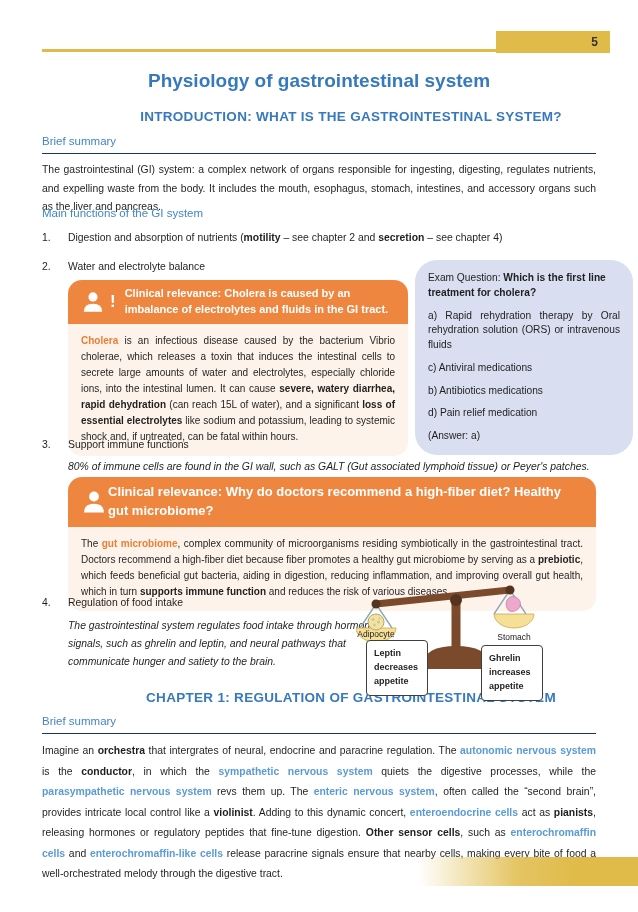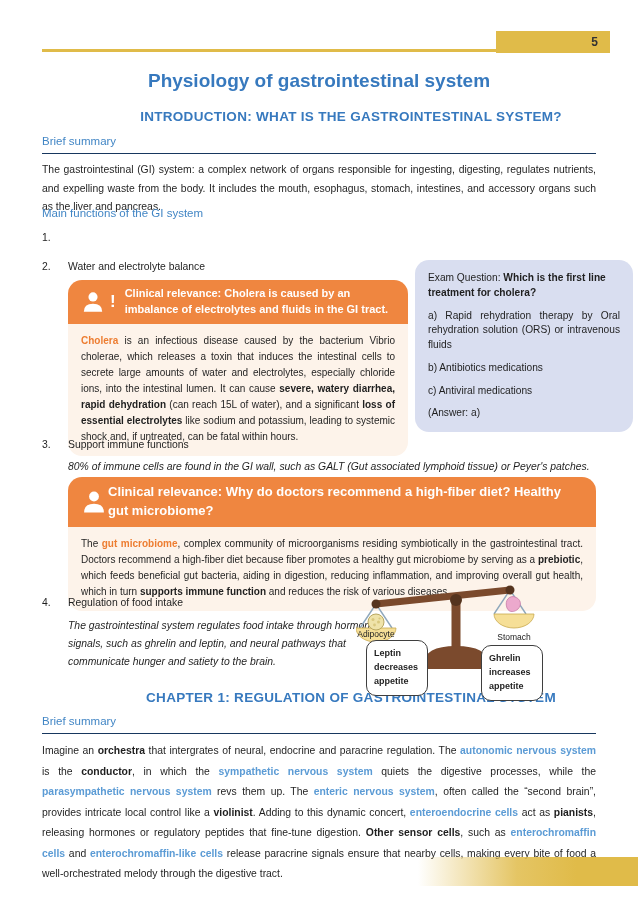--- a/index.html
+++ b/index.html
@@ -42,30 +42,30 @@
   .cr-header{display:flex;align-items:center;background:var(--orange,#EF8640);
     border-radius:14px 14px 0 0;padding:6px 12px;box-sizing:border-box;min-height:43px;}
   .cr-header-text{color:#fff;font-weight:bold;font-size:11px;line-height:1.45;}
   .box2 .cr-header-text{flex:1;text-align:left;font-size:13px;}
   .exclaim{color:#fff;font-weight:bold;font-size:17px;margin:0 9px 0 4px;}
   .person-icon{flex:none;}
   .cr-body{background:var(--orange_light_bg,#FDF3EA);border-radius:0 0 14px 14px;
     padding:9px 13px 11px;font-size:10px;line-height:1.6;text-align:justify;}
   
   .exam-box{position:absolute;left:415px;top:260px;width:218px;background:var(--exam_bg,#D9DEF0);
-    border-radius:14px;padding:11px 13px;box-sizing:border-box;font-size:10.2px;line-height:1.45;}
+    border-radius:22px;padding:11px 13px;box-sizing:border-box;font-size:10.2px;line-height:1.45;}
   .exam-box p{margin:0 0 8px;}
   .exam-opt{text-align:justify;}
   .exam-ans{margin-bottom:0 !important;}
   
   .figure{position:absolute;left:356px;top:584px;width:210px;height:115px;}
   .pan-label{position:absolute;font-size:8.5px;color:#222;text-align:center;width:56px;z-index:1;}
   .label-left{left:-8px;top:45px;}
   .label-right{left:130px;top:48px;}
-  .callout{position:absolute;background:#fff;border:1.5px solid #3F3F3F;border-radius:10px;
+  .callout{position:absolute;background:#fff;border:1.5px solid #3F3F3F;border-radius:4px;
     padding:6px 7px;width:46px;font-size:9px;font-weight:bold;line-height:1.55;z-index:2;}
   .callout-left{left:10px;top:56px;}
   .callout-right{left:125px;top:61px;}
   
   .bottom-bar{position:absolute;left:418px;top:857px;width:220px;height:29px;
     background:linear-gradient(to right, rgba(224,187,73,0) 0%, rgba(224,187,73,.85) 45%, var(--gold,#E0BB49) 72%);}
 </style>
 </head>
 <body>
 
@@ -81,20 +81,21 @@
 
   <div class="subhead subhead1">Brief summary</div>
   <div class="navy-rule rule1"></div>
 
   <p class="body-text intro-para">The gastrointestinal (GI) system: a complex network of organs responsible for ingesting, digesting, regulates nutrients, and expelling waste from the body. It includes the mouth, esophagus, stomach, intestines, and accessory organs such as the liver and pancreas.</p>
 
   <div class="subhead functions-heading">Main functions of the GI system</div>
 
   <div class="list-item item1">
     <span class="num">1.</span>
+    <span class="li-text"><span>Digestion and absorption of nutrients (</span><span class="seg-b">motility</span><span> – see chapter 2 and </span><span class="seg-b">secretion</span><span> – see chapter 4)</span></span>
   </div>
   <div class="list-item item2">
     <span class="num">2.</span>
     <span class="li-text">Water and electrolyte balance</span>
   </div>
 
   <div class="clinical-box box1">
     <div class="cr-header">
       <svg class="person-icon" width="26" height="26" viewBox="0 0 24 24">
         <circle cx="12" cy="7.3" r="4.2" fill="#ffffff"></circle>
@@ -102,22 +103,23 @@
       </svg>
       <span class="exclaim">!</span>
       <div class="cr-header-text">Clinical relevance: Cholera is caused by an imbalance of electrolytes and fluids in the GI tract.</div>
     </div>
     <div class="cr-body"><span class="seg-o">Cholera</span><span> is an infectious disease caused by the bacterium Vibrio cholerae, which releases a toxin that induces the intestinal cells to secrete large amounts of water and electrolytes, especially chloride ions, into the intestinal lumen. It can cause </span><span class="seg-b">severe, watery diarrhea, rapid dehydration</span><span> (can reach 15L of water), and a significant </span><span class="seg-b">loss of essential electrolytes</span><span> like sodium and potassium, leading to systemic shock and, if untreated, can be fatal within hours.</span></div>
   </div>
 
   <div class="exam-box">
     <p class="exam-q"><span>Exam Question: </span><span class="seg-b">Which is the first line treatment for cholera?</span></p>
     <p class="exam-opt">a) Rapid rehydration therapy by Oral rehydration solution (ORS) or intravenous fluids</p>
+    <p class="exam-opt">c) Antiviral medications</p>
     <p class="exam-opt">b) Antibiotics medications</p>
-    <p class="exam-opt">c) Antiviral medications</p>
+    <p class="exam-opt">d) Pain relief medication</p>
     <p class="exam-ans">(Answer: a)</p>
   </div>
 
   <div class="list-item item3">
     <span class="num">3.</span>
     <div class="li-col">
       <div class="li-title">Support immune functions</div>
       <div class="li-sub">80% of immune cells are found in the GI wall, such as GALT (Gut associated lymphoid tissue) or Peyer's patches.</div>
     </div>
   </div>

